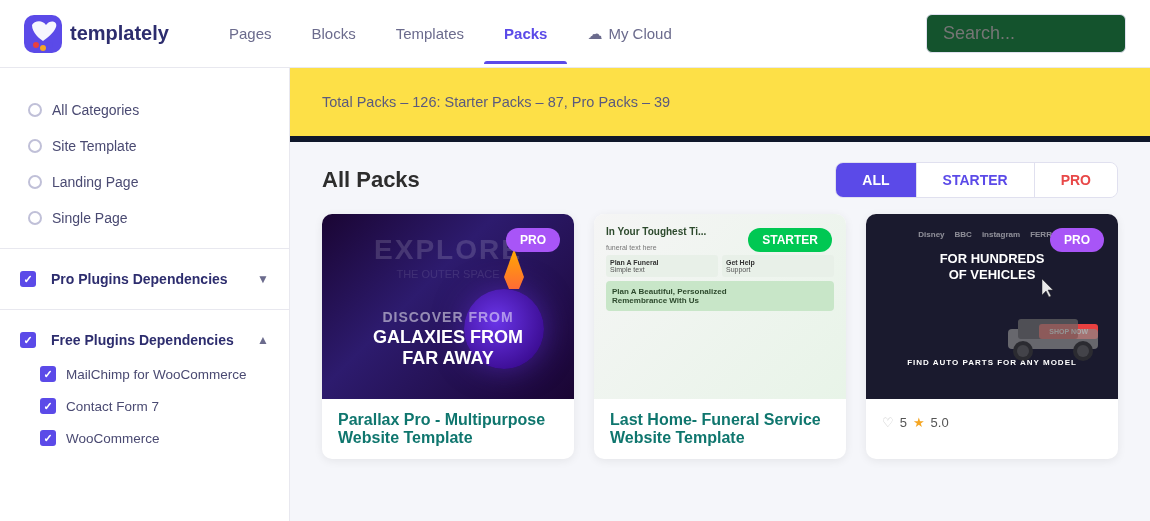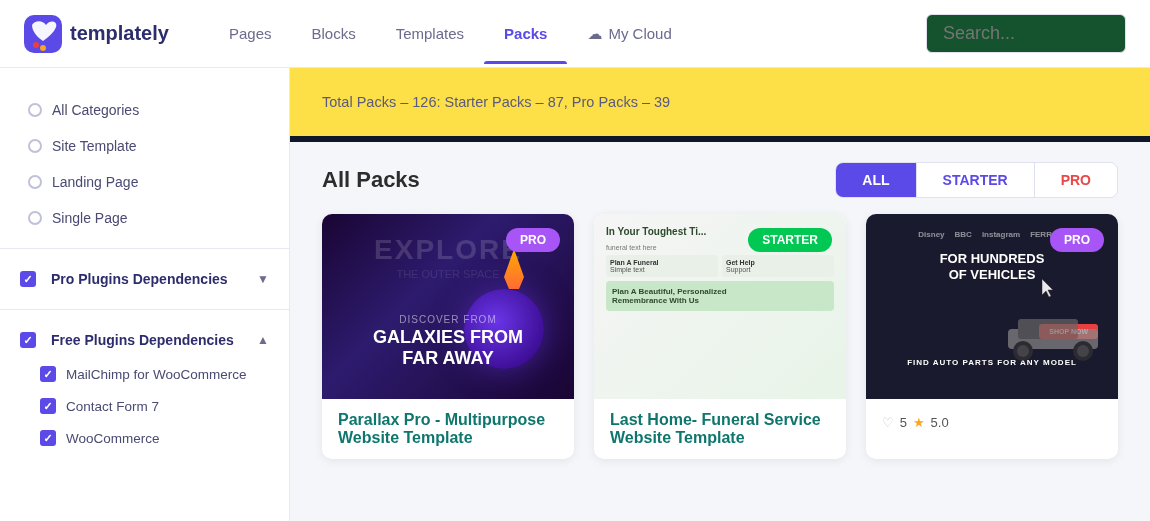--- a/index.html
+++ b/index.html
@@ -295,22 +295,22 @@
     }
     .card-bg-1-body {
       position: absolute;
       bottom: 30px;
       left: 50%;
       transform: translateX(-50%);
       text-align: center;
       color: rgba(255,255,255,0.8);
     }
     .card-bg-1-body-title {
-      font-size: 10px;
-      font-weight: 400;
+      font-size: 14px;
+      font-weight: 700;
       color: rgba(255,255,255,0.5);
       text-transform: uppercase;
       letter-spacing: 1px;
     }
     .card-bg-1-main {
       font-size: 18px;
       font-weight: 800;
       color: #fff;
       margin-top: 2px;
       white-space: nowrap;

